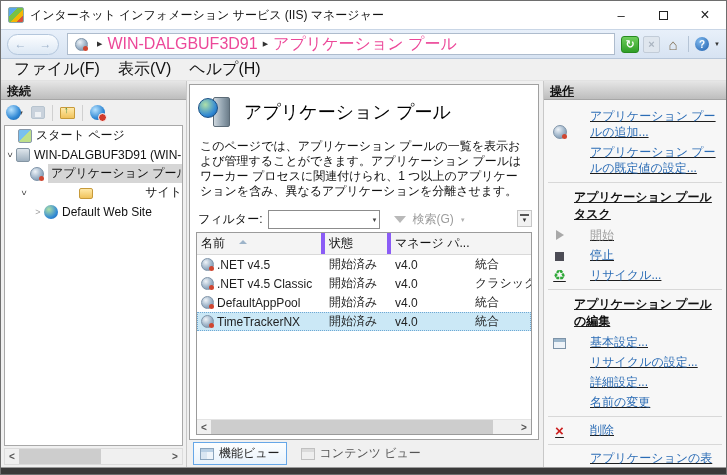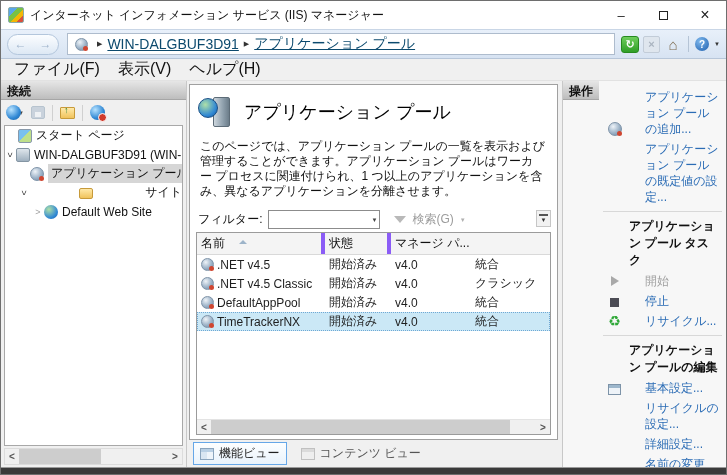--- a/index.html
+++ b/index.html
@@ -16,21 +16,21 @@
   .win-controls { display:flex; height:28px; }
   .win-btn { width:42px; height:28px; display:flex; align-items:center; justify-content:center; color:#222; font-size:13px; }
   .win-btn .maxbox { width:9px; height:9px; border:1px solid #222; display:block; }
 
   
   .navbar { height:30px; background:linear-gradient(180deg,#e8f0fa,#d7e3f2); border-top:1px solid #c9d6e6; border-bottom:1px solid #b7c6d9; display:flex; align-items:center; padding:0 6px; }
   .nav-pill { width:52px; height:21px; border-radius:11px; background:linear-gradient(180deg,#fbfdff,#dde8f4); border:1px solid #b3c6dc; display:flex; align-items:center; justify-content:space-around; margin-right:8px; }
   .nav-arrow { color:#9fb4cb; font-size:12px; line-height:1; }
   .addressbar { flex:1; height:22px; background:#fff; border:1px solid #aebccd; display:flex; align-items:center; padding:0 6px; gap:5px; overflow:hidden; }
   .crumb-sep { font-size:7px; color:#333; }
-  .crumb { font-size:14px; color:#0c4a6e; white-space:nowrap;text-decoration:underline; }
+  .crumb { font-size:16px; color:#ec4899; white-space:nowrap; }
   .nav-tools { display:flex; align-items:center; gap:4px; margin-left:6px; }
   .tool-refresh { width:18px; height:17px; border-radius:3px; background:linear-gradient(180deg,#6fce5c,#2f9e27); border:1px solid #268a1f; color:#fff; font-size:11px; font-weight:bold; display:flex; align-items:center; justify-content:center; }
   .tool-stop { width:17px; height:17px; border-radius:2px; background:#dfe6ee; border:1px solid #c2ccd8; color:#aab4c0; font-size:11px; font-weight:bold; display:flex; align-items:center; justify-content:center; }
   .tool-home { width:18px; height:17px; color:#7d6a4e; font-size:15px; display:flex; align-items:center; justify-content:center; }
   .tool-sep { width:1px; height:16px; background:#b5c4d6; margin:0 2px; }
   .help-circle { width:14px; height:14px; border-radius:50%; background:radial-gradient(circle at 35% 30%, #7db7ec, #1f5fae); color:#fff; font-size:10px; font-weight:bold; display:flex; align-items:center; justify-content:center; }
   .mini-drop { font-size:6px; color:#333; margin-left:1px; }
 
   
   .menubar { height:22px; background:#f0f0f0; border-bottom:1px solid #e2e2e2; display:flex; align-items:center; padding-left:4px; }
@@ -108,21 +108,21 @@
   .view-tabs { height:27px; display:flex; align-items:center; padding-left:6px; gap:8px; }
   .vtab { display:flex; align-items:center; gap:5px; padding:2px 6px; font-size:12px; color:#222; }
   .vtab.active { border:1px solid #66a7e8; background:linear-gradient(180deg,#fdfeff,#e9f3fc); }
   .vtab-icon { width:14px; height:12px; border:1px solid #8aa4bd; background:
       linear-gradient(#b8cfe4 3px, transparent 3px),
       linear-gradient(90deg,#d9e6f2 50%, #eef4fa 50%); }
   .vtab-icon.gray { border-color:#b5b5b5; background:linear-gradient(#d5d5d5 3px, transparent 3px), #eee; opacity:.8; }
   .vtab.inactive { color:#555; }
 
   
-  .right-panel { width:164px; flex:0 0 auto; background:#f7f7f7; border-left:1px solid #c8c8c8; display:flex; flex-direction:row; }
+  .right-panel { width:183px; flex:0 0 auto; background:#f7f7f7; border-left:1px solid #c8c8c8; display:flex; flex-direction:column;text-decoration:underline; }
   .actions-list { flex:1; overflow:hidden; padding-top:6px; }
   .action-row { display:flex; align-items:flex-end; gap:22px; padding:2px 6px 2px 7px; line-height:16px; }
   .action-icon { width:17px; flex:0 0 auto; display:flex; justify-content:center; align-items:center; height:16px; }
   .action-label { color:#2b6cb5; font-size:12px; }
   .action-label.disabled { color:#a0a0a0; }
   .action-heading { font-weight:bold; color:#111; font-size:12px; padding:3px 6px 2px 30px; }
   .asep { height:1px; background:#d8d8d8; margin:4px 4px 3px 4px; }
   .play-tri { width:0; height:0; border-top:5px solid transparent; border-bottom:5px solid transparent; border-left:8px solid #a9a9a9; }
   .stop-sq { width:9px; height:9px; background:#4c4c55; margin-top:3px; }
   .recycle-g { color:#2fa838; font-size:14px; line-height:14px; }

